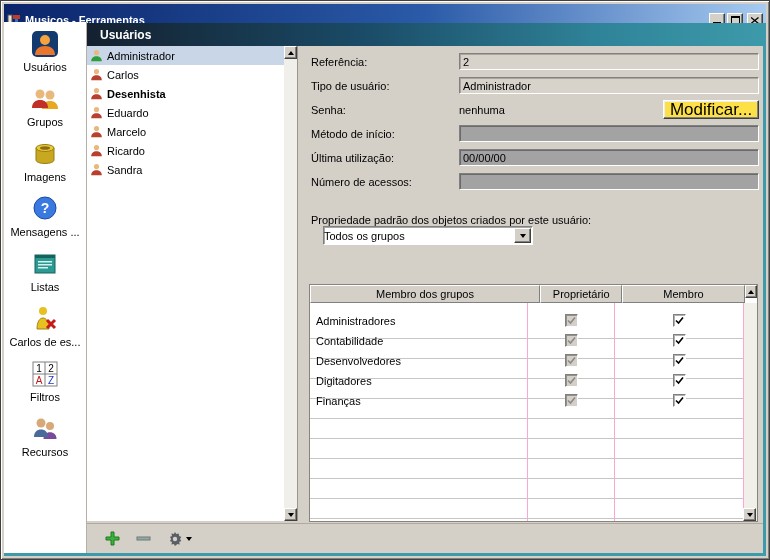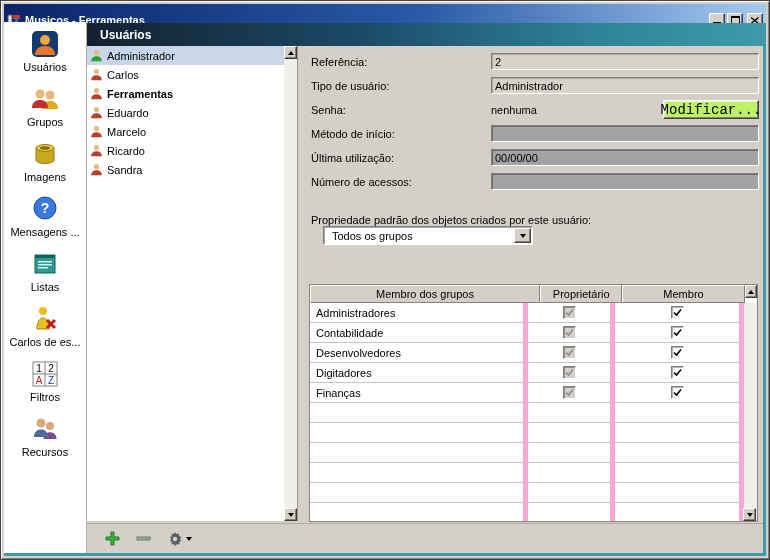--- a/index.html
+++ b/index.html
@@ -54,55 +54,55 @@
           border:1px solid; border-color:#fff #404040 #404040 #fff;
           box-shadow: inset -1px -1px 0 #808080;
           display:flex; align-items:center; justify-content:center; }
   .vscroll .sbtn.up { position:absolute; top:0; left:0; }
   .vscroll .sbtn.down { position:absolute; bottom:0; left:0; }
   .tri-up { width:0; height:0; border-left:3px solid transparent; border-right:3px solid transparent; border-bottom:4px solid #000; }
   .tri-down { width:0; height:0; border-left:3px solid transparent; border-right:3px solid transparent; border-top:4px solid #000; }
 
   
   .form-area { position:absolute; left:300px; top:47px; width:458px; padding-top:5px; }
-  .form-row { display:flex; align-items:center; margin:0 0 7px 10px; height:17px;gap:32px; }
+  .form-row { display:flex; align-items:center; margin:0 0 7px 10px; height:17px; }
   .f-label { width:148px; flex:0 0 148px; }
   .field { flex:1; height:17px; padding:0 3px; font-family:inherit; font-size:11px; }
   .field.ro { background:#d7d3cb; border:1px solid; border-color:#808080 #fff #fff #808080;
               box-shadow: inset 1px 1px 0 #aaa69e; display:flex; align-items:center; }
   .field.ed { background:#a3a3a3; border:1px solid; border-color:#808080 #fff #fff #808080;
               box-shadow: inset 1px 1px 0 rgba(0,0,0,.35); outline:none; }
   .f-static { flex:1; }
-  .btn { width:96px; height:19px; background:#bef264;
+  .btn { width:96px; height:19px; background:#fde047;
          border:1px solid; border-color:#fff #404040 #404040 #fff;
          box-shadow: inset -1px -1px 0 #808080, inset 1px 1px 0 #f0eee8;
-         font-family:Liberation Mono, monospace; font-size:14px; display:flex; align-items:center; justify-content:center; }
+         font-family:Liberation Sans, sans-serif; font-size:17px; display:flex; align-items:center; justify-content:center; }
   .props-label { margin:24px 0 0 10px; }
   .dropdown { margin-left:22px; width:210px; height:19px; background:#fff;
               border:1px solid; border-color:#808080 #fff #fff #808080;
               box-shadow: inset 1px 1px 0 rgba(0,0,0,.35); display:flex; align-items:center; }
-  .dd-value { flex:1; padding-left:8px; white-space:nowrap; overflow:hidden; }
+  .dd-value { flex:1; padding-left:0; white-space:nowrap; overflow:hidden; }
   .dd-btn { width:17px; height:15px; margin:1px; background:#d4d0c8;
             border:1px solid; border-color:#fff #404040 #404040 #fff;
             box-shadow: inset -1px -1px 0 #808080;
             display:flex; align-items:center; justify-content:center; }
 
   
   .gtable { position:absolute; left:308px; top:283px; width:449px; height:238px; background:#fff;
             border:1px solid #88847c; }
   .gt-header { display:flex; height:18px; }
   .th { background:#d4d0c8; border:1px solid; border-color:#fff #808080 #808080 #fff;
         display:flex; align-items:center; justify-content:center; font-size:11px; overflow:hidden; }
   .col-group { width:243px; }
   .col-prop  { width:87px; }
   .col-memb  { width:129px; }
   .corner { width:13px; height:13px; }
   .gt-body { position:absolute; left:0; top:18px; right:13px; bottom:0; overflow:hidden; background:#fff; }
   .gt-row { display:flex; height:20px; }
-  .td { border-right:5px solid #f9a8d4; border-bottom:1px solid #c6c6c6; height:20px;
+  .td { border-right:1px solid #f9a8d4; border-bottom:1px solid #c6c6c6; height:36px;
         display:flex; align-items:center; overflow:hidden; }
   .td.name { width:218px; padding-left:6px; }
   .td.prop { width:87px; justify-content:center; }
   .td.memb { width:129px; justify-content:center; }
   .gt-scroll { position:absolute; top:18px; right:0; bottom:0; width:13px; background:#f1efe9; }
   .gt-scroll .sbtn.down { position:absolute; bottom:0; left:-1px; }
   .cb { width:13px; height:13px; background:#fff;
         border:1px solid; border-color:#808080 #fff #fff #808080;
         box-shadow: inset 1px 1px 0 rgba(0,0,0,.3);
         display:flex; align-items:center; justify-content:center; }
@@ -257,21 +257,21 @@
             <circle cx="6.5" cy="3.6" r="2.6" fill="#e8b87c"></circle>
             <path d="M1.2 12.2c0-3.4 2.3-5 5.3-5s5.3 1.6 5.3 5z" fill="#b8402e"></path>
           </svg>
           <span class="user-name">Carlos</span>
         </div>
         <div class="user-row bold">
           <svg class="user-ic" viewBox="0 0 13 13">
             <circle cx="6.5" cy="3.6" r="2.6" fill="#e8b87c"></circle>
             <path d="M1.2 12.2c0-3.4 2.3-5 5.3-5s5.3 1.6 5.3 5z" fill="#b8402e"></path>
           </svg>
-          <span class="user-name">Ferramentas</span>
+          <span class="user-name">Desenhista</span>
         </div>
         <div class="user-row">
           <svg class="user-ic" viewBox="0 0 13 13">
             <circle cx="6.5" cy="3.6" r="2.6" fill="#e8b87c"></circle>
             <path d="M1.2 12.2c0-3.4 2.3-5 5.3-5s5.3 1.6 5.3 5z" fill="#b8402e"></path>
           </svg>
           <span class="user-name">Eduardo</span>
         </div>
         <div class="user-row">
           <svg class="user-ic" viewBox="0 0 13 13">

